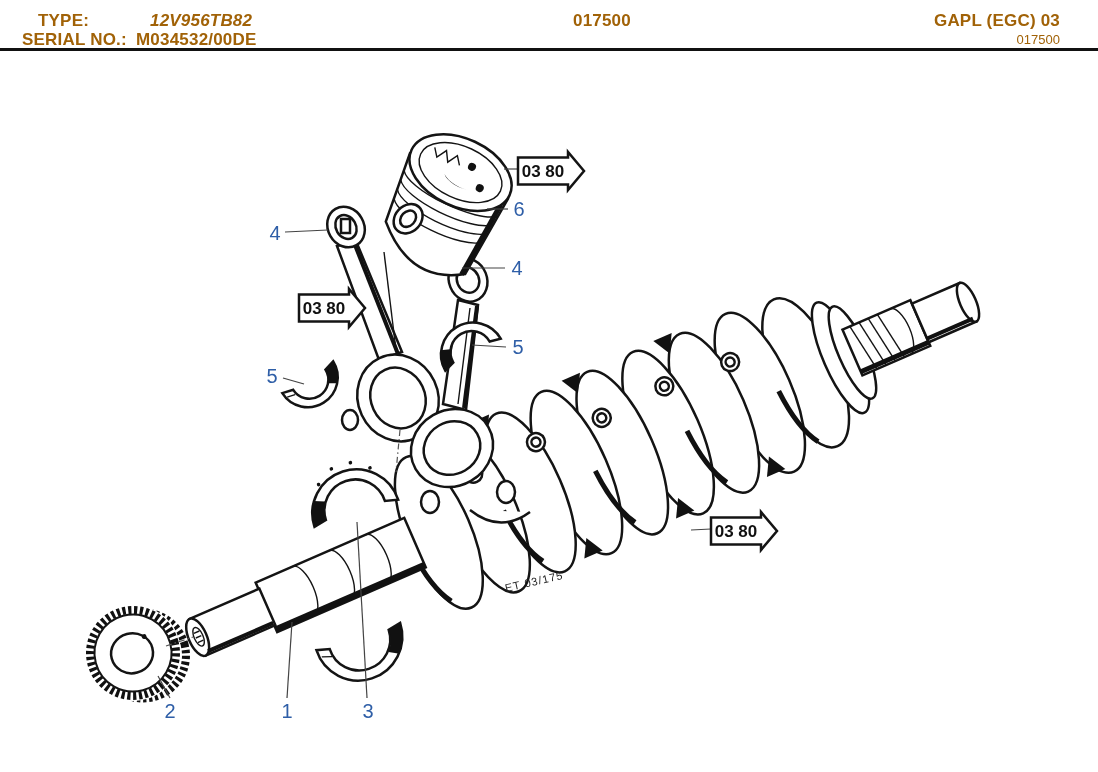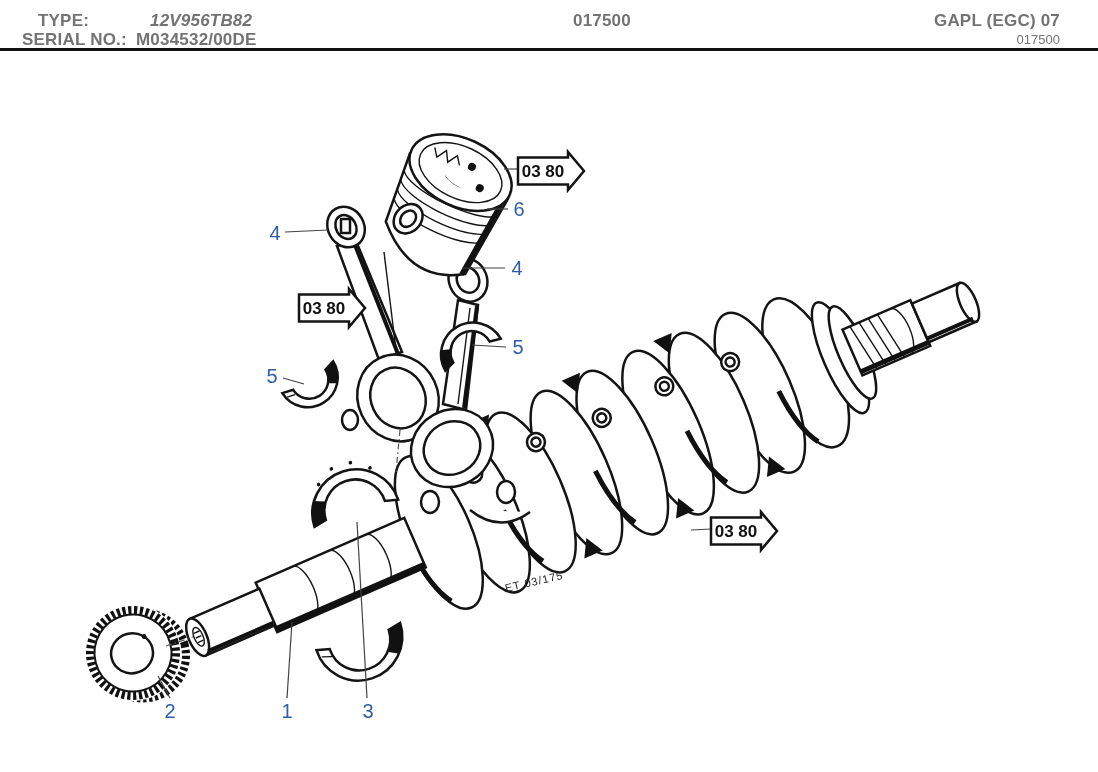--- a/index.html
+++ b/index.html
@@ -1,17 +1,17 @@
 <!DOCTYPE html>
 <html><head>
 <meta charset="utf-8">
 <style>
   html,body{margin:0;padding:0;background:#fff;}
   .page{position:relative;width:1098px;height:772px;background:#ffffff;overflow:hidden;
-        font-family:"Liberation Sans", sans-serif;color:#737373;}
+        font-family:"Liberation Sans", sans-serif;color:#a16207;}
   
   .hdr-text{position:absolute;font-size:17px;font-weight:bold;letter-spacing:.2px;white-space:nowrap;}
   .hdr-small{position:absolute;font-size:13px;font-weight:normal;}
   .hdr-rule{position:absolute;left:0;top:48px;width:1098px;height:3px;background:#111;}
   
   svg{position:absolute;left:0;top:0;}
   .ln{fill:#ffffff;stroke:#141414;stroke-width:2.5;}
   .lnthin{fill:none;stroke:#141414;stroke-width:1.4;}
   .dark{fill:#111;stroke:none;}
   .leader{stroke:#444;stroke-width:1.2;fill:none;}
@@ -23,21 +23,21 @@
 </head>
 <body>
 
 <div class="page">
 
   <div class="hdr-text" style="left:38px;top:11px;">TYPE:</div>
   <div class="hdr-text" style="left:150px;top:11px;font-style:italic;">12V956TB82</div>
   <div class="hdr-text" style="left:22px;top:30px;">SERIAL NO.:</div>
   <div class="hdr-text" style="left:136px;top:30px;">M034532/00DE</div>
   <div class="hdr-text" style="left:573px;top:11px;">017500</div>
-  <div class="hdr-text" style="right:38px;top:11px;">GAPL (EGC) 07</div>
+  <div class="hdr-text" style="right:38px;top:11px;">GAPL (EGC) 03</div>
   <div class="hdr-small" style="right:38px;top:32px;">017500</div>
   <div class="hdr-rule"></div>
 
   <svg width="1098" height="772" viewBox="0 0 1098 772">
 
     <g transform="translate(205,634) rotate(-23.5)">
 
       <g>
         <ellipse class="ln" cx="655" cy="0" rx="32" ry="80"></ellipse>
         <ellipse class="ln" cx="605" cy="0" rx="32" ry="86"></ellipse>

